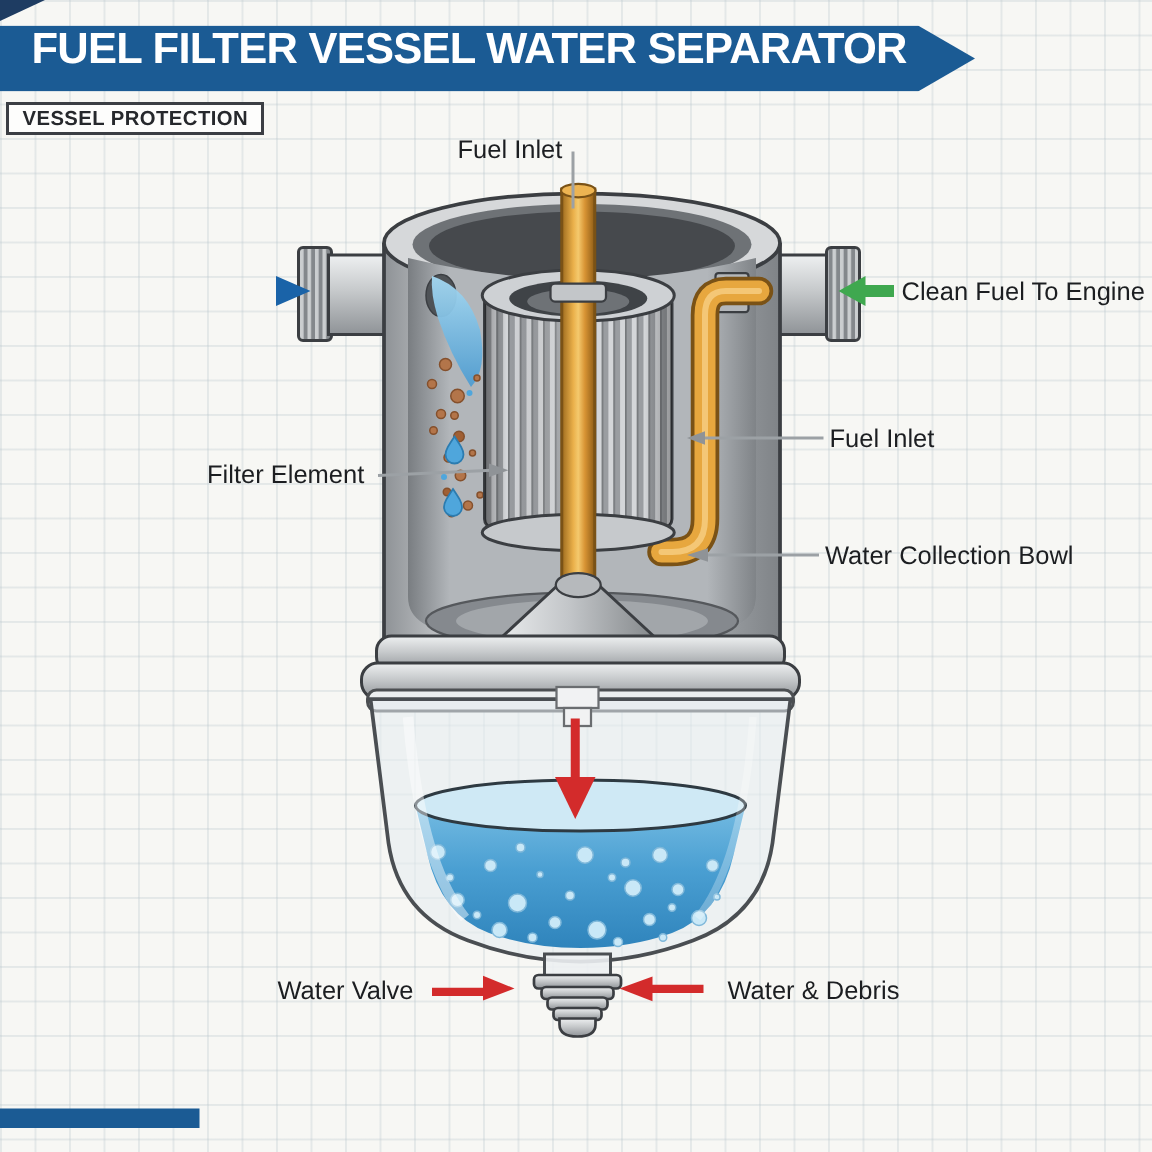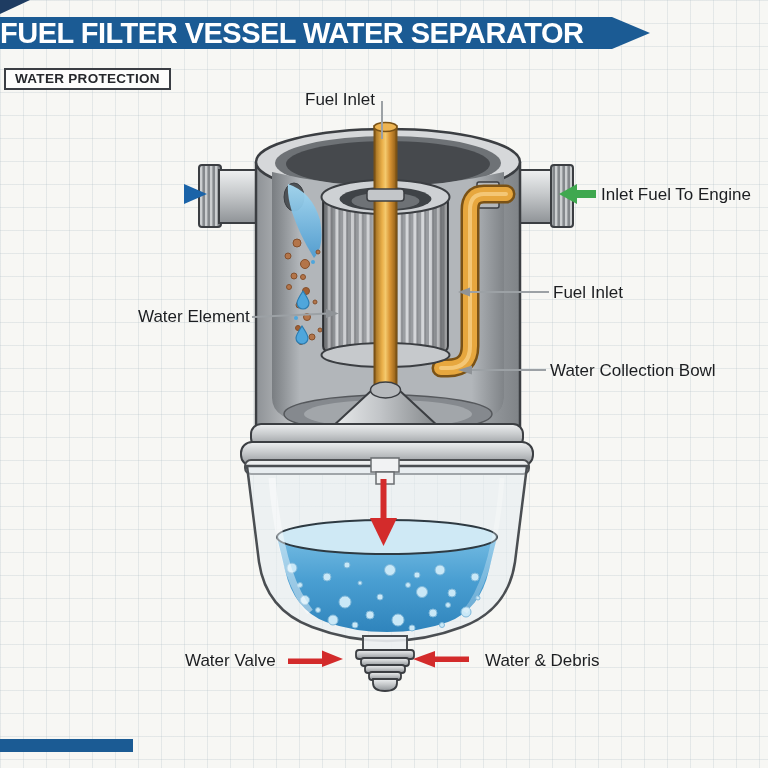--- a/index.html
+++ b/index.html
@@ -11,24 +11,24 @@
       linear-gradient(to bottom, rgba(185,198,204,0.30) 1px, transparent 1px);
     background-size:23px 23px;
     font-family:"Liberation Sans", sans-serif;
   }
   .corner-wedge {
     position:absolute; top:0; left:0; width:0; height:0;
     border-top:14px solid var(--corner-navy,#1e3c62);
     border-right:30px solid transparent;
   }
   .banner {
-    position:absolute; top:17px; left:0; width:650px; height:32px;
+    position:absolute; top:17px; left:0; width:650px; height:44px;
     background:var(--banner-blue,#1b5b94);
     clip-path:polygon(0 0, 612px 0, 650px 50%, 612px 100%, 0 100%);
-    display:flex; box-sizing:border-box;
+    display:flex; padding-left:21px; box-sizing:border-box;
   }
   .banner-title {
     color:#ffffff; font-weight:bold; font-size:29px; letter-spacing:-0.5px;
     white-space:nowrap;
   }
   .badge {
     position:absolute; top:68px; left:4px;
     border:2px solid #3b3e44; background:#fdfdfc; color:#26282c;
     font-size:13.5px; font-weight:bold; letter-spacing:0.3px;
     padding:1px 9px 2px; white-space:nowrap;
@@ -58,21 +58,21 @@
 <body>
 
 <div class="stage">
 
   <div class="corner-wedge"></div>
 
   <div class="banner">
     <span class="banner-title">FUEL FILTER VESSEL WATER SEPARATOR</span>
   </div>
 
-  <div class="badge">WATER PROTECTION</div>
+  <div class="badge">VESSEL PROTECTION</div>
 
   <svg class="diagram-svg" width="768" height="768" viewBox="0 0 768 768">
     <defs>
       <linearGradient id="metalH" x1="0" y1="0" x2="1" y2="0">
         <stop offset="0" stop-color="#8e9296"></stop>
           <stop offset="0.22" stop-color="#d9dbdd"></stop>
         <stop offset="0.38" stop-color="#eceeef"></stop>
           <stop offset="0.6" stop-color="#c7cacd"></stop>
         <stop offset="0.85" stop-color="#9a9ea2"></stop>
           <stop offset="1" stop-color="#7f8387"></stop>
@@ -280,22 +280,22 @@
       <line x1="252" y1="317" x2="328" y2="313.5"></line>
       <line x1="549" y1="292" x2="470" y2="292"></line>
       <line x1="546" y1="370" x2="472" y2="370"></line>
       <path d="M326,309 L326,318 L339,313.5 Z" fill="#8f9397" stroke="none"></path>
       <path d="M470,287.5 L470,296.5 L458,292 Z" fill="#8f9397" stroke="none"></path>
       <path d="M472,365.5 L472,374.5 L458,370 Z" fill="#8f9397" stroke="none"></path>
     </g>
   </svg>
 
   <div class="lbl lbl-fuel-inlet-top">Fuel Inlet</div>
-  <div class="lbl lbl-clean-fuel-to-engine">Inlet Fuel To Engine</div>
-  <div class="lbl lbl-filter-element">Water Element</div>
+  <div class="lbl lbl-clean-fuel-to-engine">Clean Fuel To Engine</div>
+  <div class="lbl lbl-filter-element">Filter Element</div>
   <div class="lbl lbl-fuel-inlet-side">Fuel Inlet</div>
   <div class="lbl lbl-water-collection-bowl">Water Collection Bowl</div>
   <div class="lbl lbl-drain-valve">Water Valve</div>
   <div class="lbl lbl-water-and-debris">Water &amp; Debris</div>
 
   <div class="footer-bar"></div>
 
 </div>
 
 </body></html>

